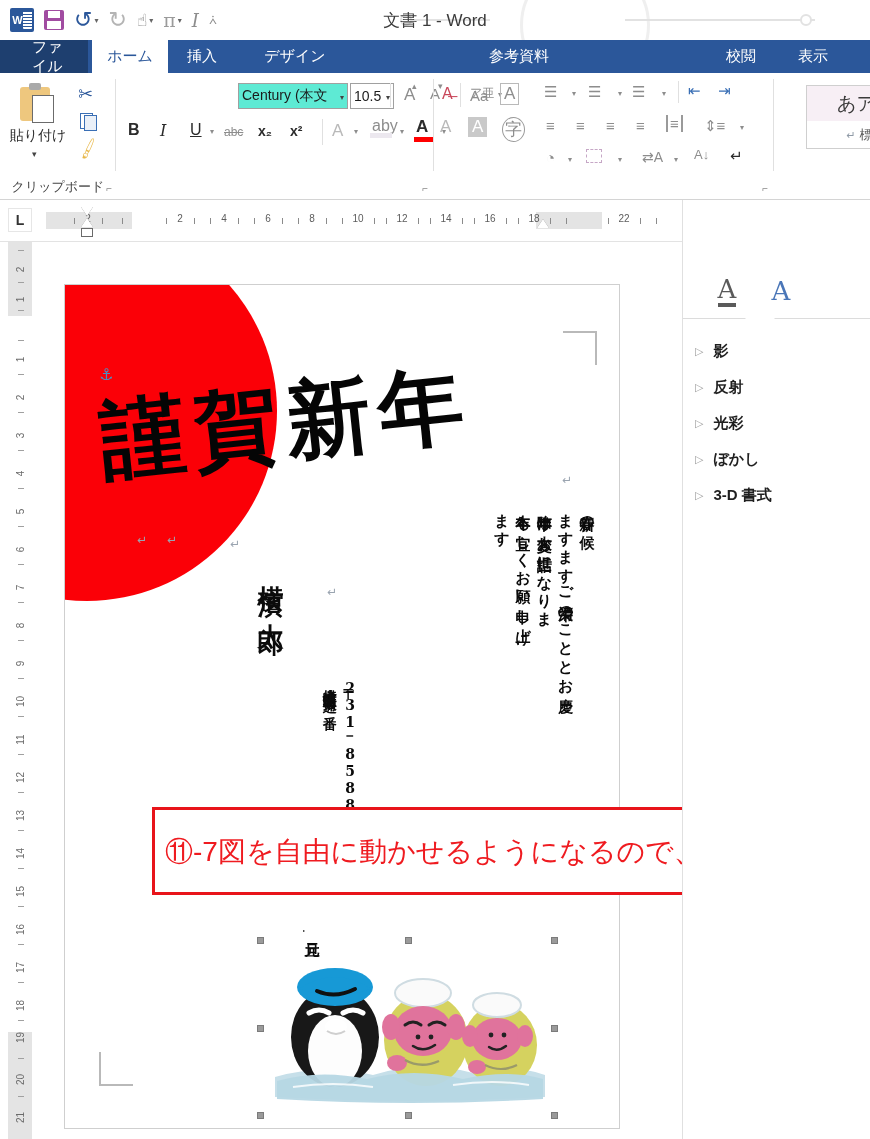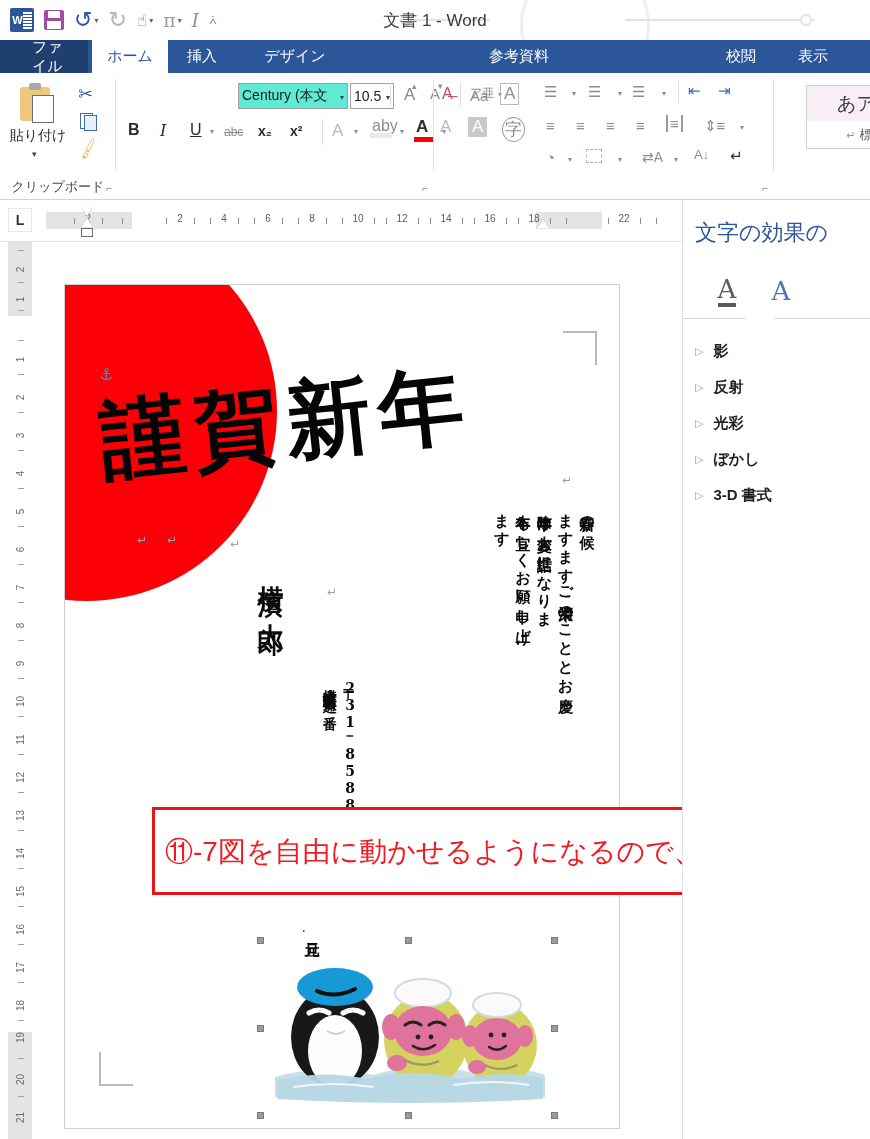--- a/index.html
+++ b/index.html
@@ -543,21 +543,20 @@
       <div class="handle" style="left:340px; top:827px;"></div>
       <div class="handle" style="left:486px; top:827px;"></div>
     </div>
   </div>
 
   <div class="callout">
     <div>⑪-7図を自由に動かせるようになるので、</div>
   </div>
 
   <div class="pane">
-    <div class="pane-title">文字の効果の</div>
     <div class="pane-tabs">
       <div class="pane-tab" style="left:8px;">
         <span class="gl" style="color:#5a5a5a; border-bottom:4px solid #5a5a5a; line-height:1.1;">A</span>
       </div>
       <div class="pane-tab" style="left:62px;">
         <span class="gl" style="color:#4a76b8;">A</span>
       </div>
     </div>
     <div class="pane-underline"></div>
     <div class="pane-notch" style="left:62px;"></div>

